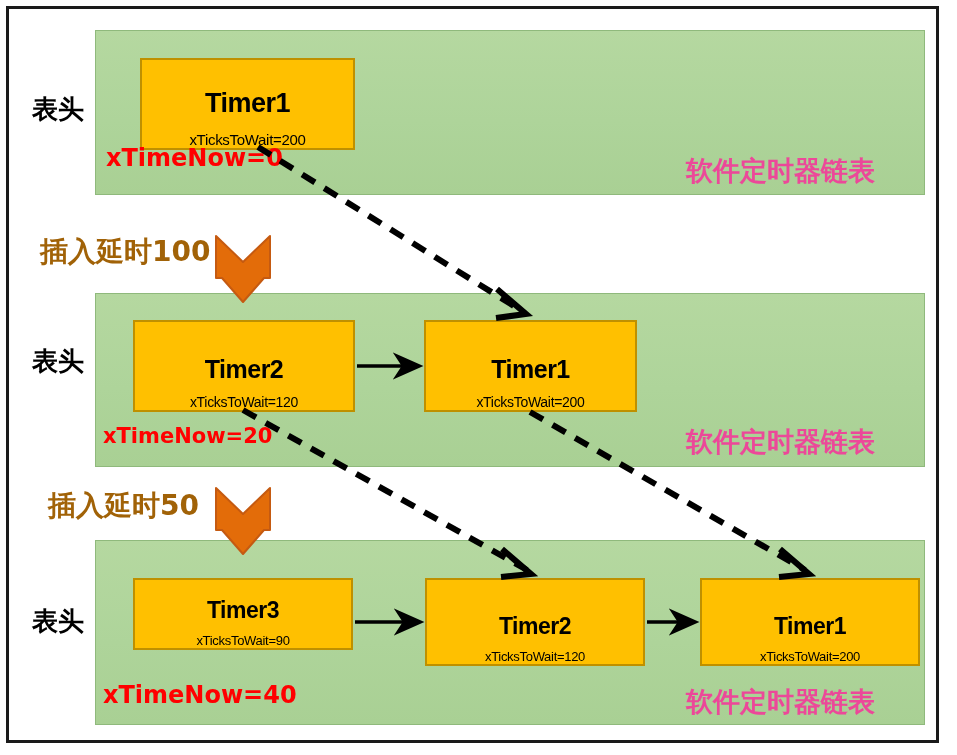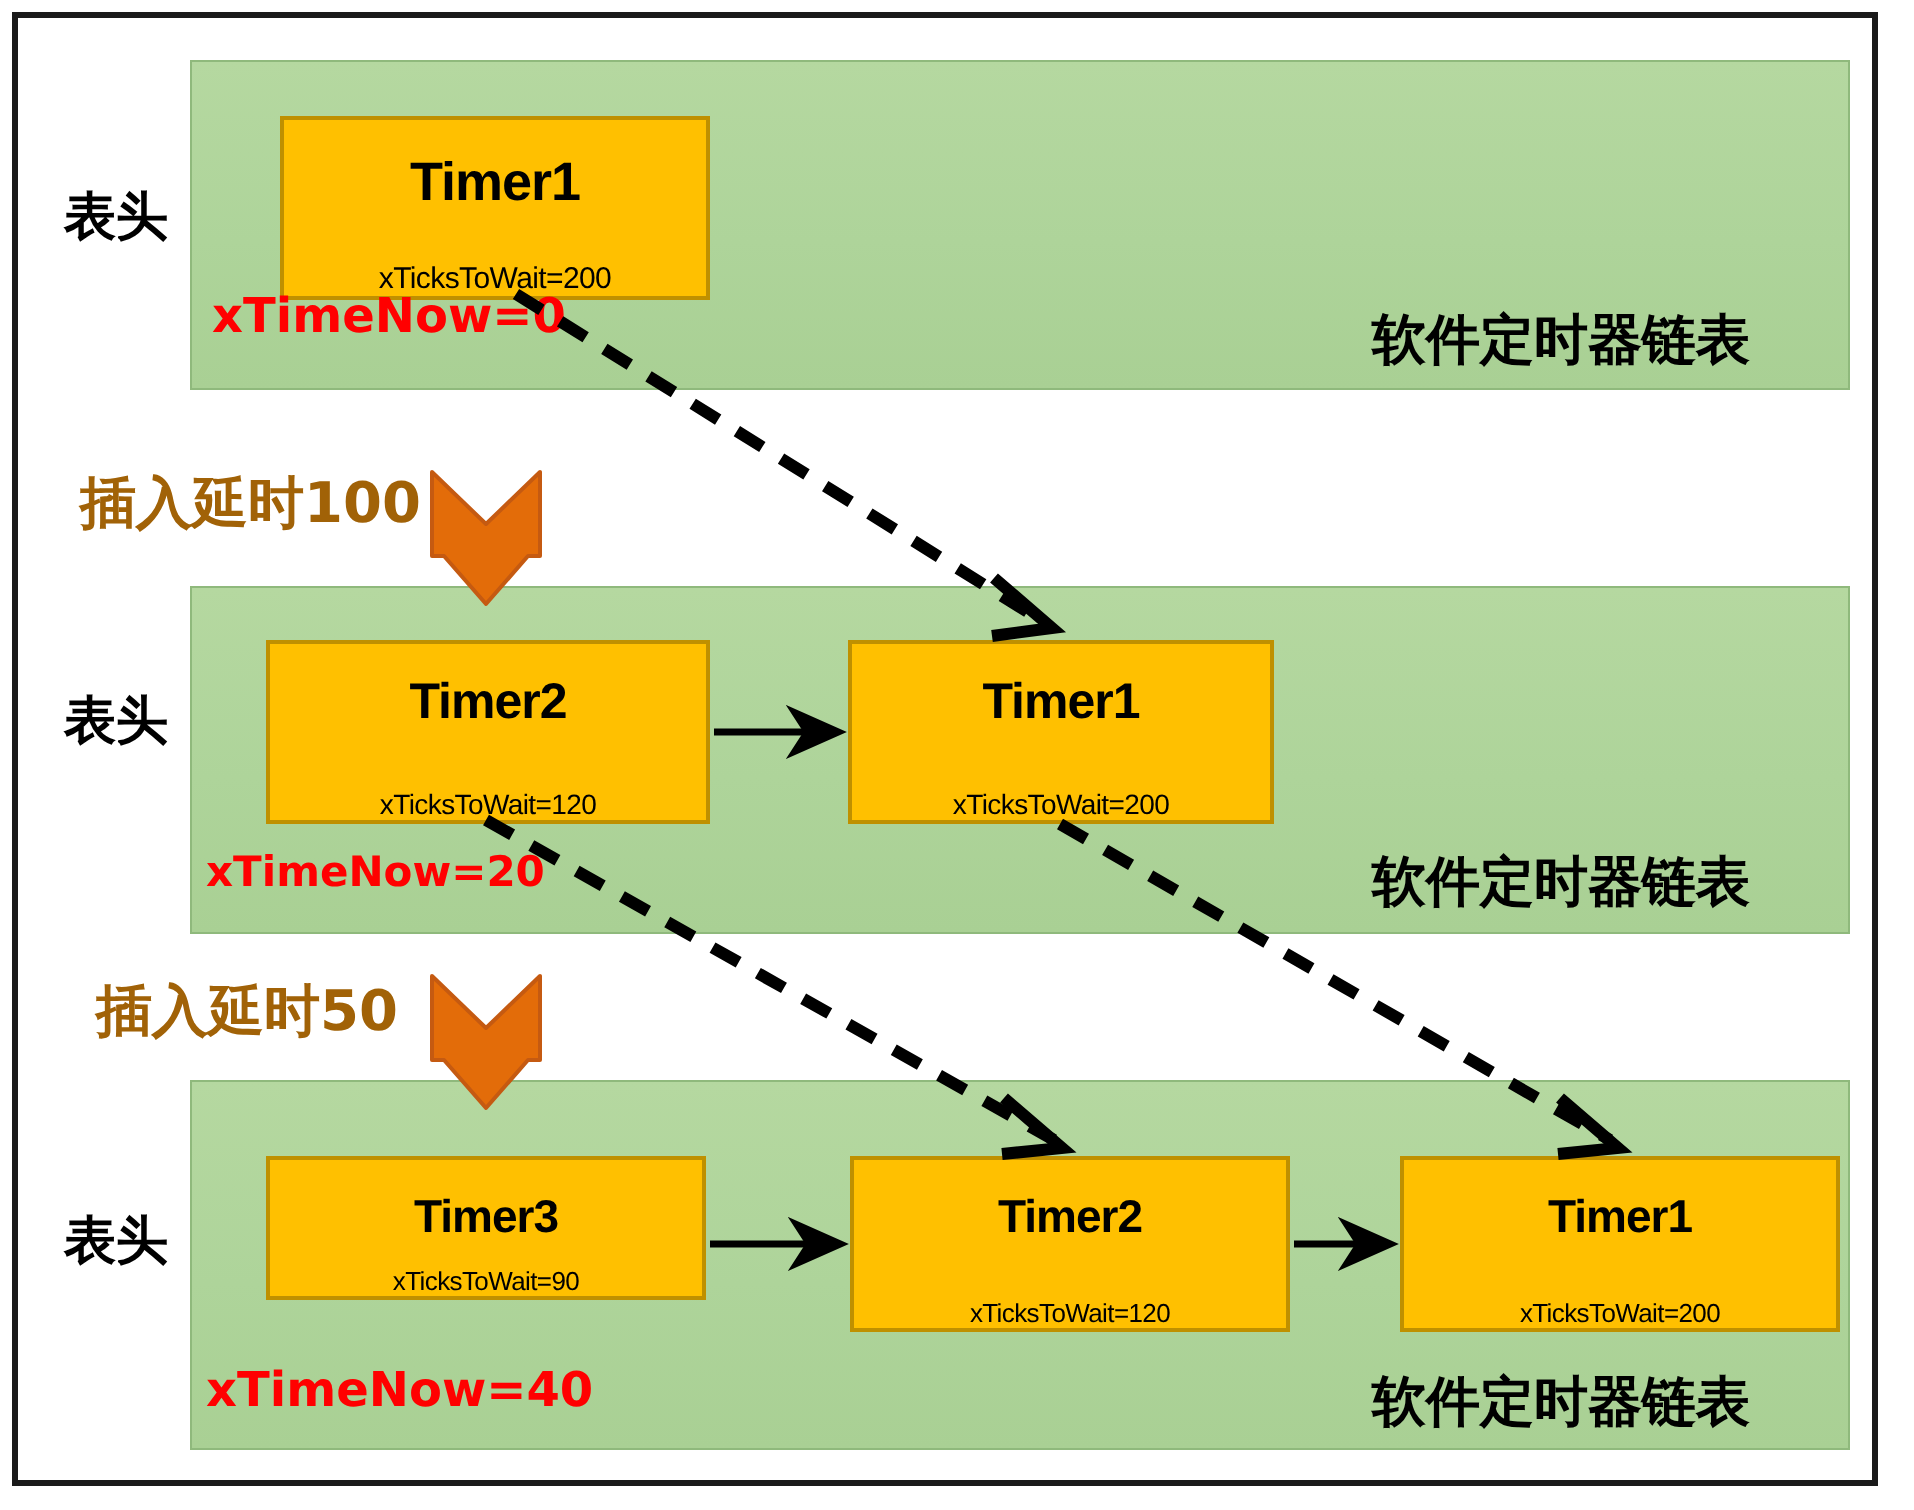--- a/index.html
+++ b/index.html
@@ -31,22 +31,22 @@
 
   
   .node{
     position:absolute;
     background:#ffc000;
     border:2px solid #bf9000;
     box-sizing:border-box;
     display:flex;
     flex-direction:column;
     align-items:center;
-    justify-content:space-between;
-    padding-top:15px;
+    justify-content:flex-end;
+    padding-top:0;
   }
   .node .title{
     font-weight:bold;
     color:#000;
     letter-spacing:-0.5px;
     line-height:1.05;
   }
   .node .sub{
     font-weight:normal;
     color:#000;
@@ -69,21 +69,21 @@
     font-weight:bold;
     color:#000;
     white-space:nowrap;
     line-height:1;
   }
   .cn-list-label{
     position:absolute;
     font-family:"DejaVu Sans","Liberation Sans",sans-serif;
     font-size:27px;
     font-weight:bold;
-    color:#000000;
+    color:#ec4899;
     white-space:nowrap;
     line-height:1;
   }
   .insert-label{
     position:absolute;
     font-family:"DejaVu Sans","Liberation Sans",sans-serif;
     font-size:28px;
     font-weight:bold;
     color:#a16207;
     white-space:nowrap;

